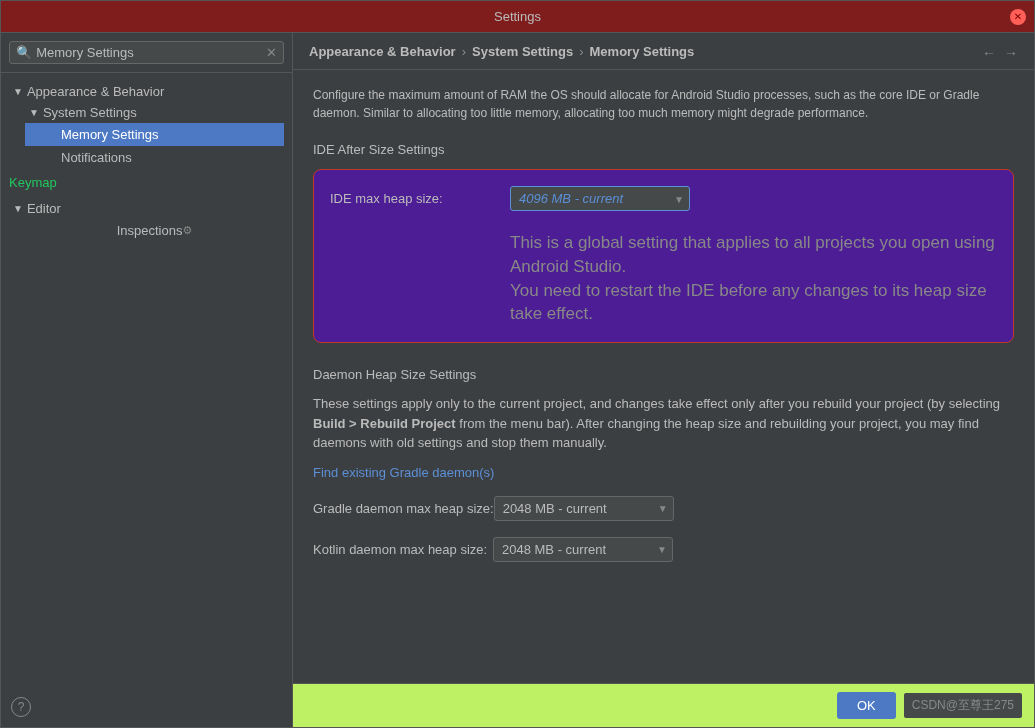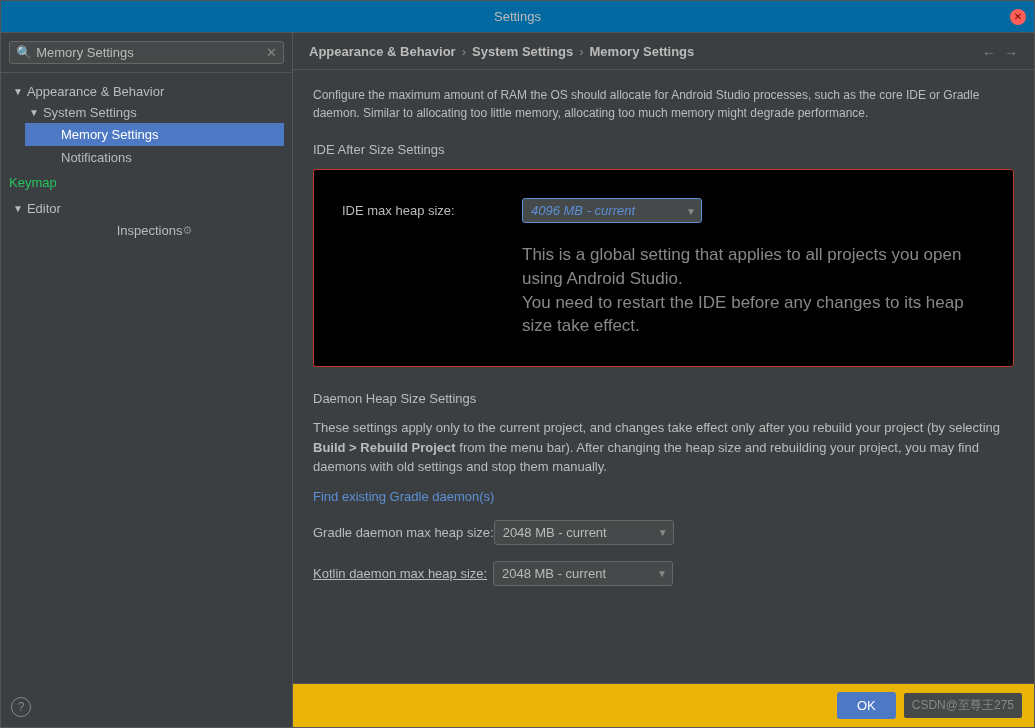--- a/index.html
+++ b/index.html
@@ -18,21 +18,21 @@
     .dialog {
       width: 1035px;
       height: 728px;
       background: #3c3f41;
       border: 1px solid #555;
       display: flex;
       flex-direction: column;
       position: relative;
     }
     .title-bar {
-      background: #0369a1;
+      background: #7f1d1d;
       border-bottom: 1px solid #555;
       padding: 8px 0;
       text-align: center;
       font-size: 13px;
       color: #bbbbbb;
       position: relative;
       flex-shrink: 0;
     }
     .title-bar .close-btn {
       position: absolute;
@@ -202,24 +202,24 @@
       margin-bottom: 20px;
     }
     .section-header {
       font-size: 13px;
       color: #bbbbbb;
       margin-bottom: 12px;
       font-weight: normal;
     }
     .ide-heap-box {
       border: 1px solid #c0392b;
-      border-radius: 3px;
-      padding: 28px;
+      border-radius: 8px;
+      padding: 16px;
       margin-bottom: 24px;
-      background: #000000;
+      background: #4c1d95;
     }
     .setting-row {
       display: flex;
       align-items: center;
       margin-bottom: 8px;
     }
     .setting-label {
       min-width: 180px;
       color: #bbbbbb;
       font-size: 13px;
@@ -281,21 +281,21 @@
       margin-bottom: 16px;
       display: block;
     }
     
     .bottom-bar {
       display: flex;
       align-items: center;
       justify-content: flex-end;
       padding: 8px 12px;
       border-top: 1px solid #555;
-      background: #eab308;
+      background: #bef264;
       flex-shrink: 0;
       gap: 8px;
     }
     .btn-ok {
       background: #4c78c4;
       color: #ffffff;
       border: none;
       padding: 6px 20px;
       border-radius: 3px;
       cursor: pointer;
@@ -446,21 +446,21 @@
                 <option>2048 MB - current</option>
                 <option>512 MB</option>
                 <option>1024 MB</option>
                 <option>2048 MB</option>
                 <option>4096 MB</option>
               </select>
               <span class="select-arrow">▼</span>
             </div>
           </div>
 
-          <div class="setting-row" style="margin-top:16px;text-decoration:underline;">
+          <div class="setting-row" style="margin-top:16px;">
             <span class="setting-label">Kotlin daemon max heap size:</span>
             <div class="select-wrap">
               <select class="setting-select">
                 <option>2048 MB - current</option>
                 <option>512 MB</option>
                 <option>1024 MB</option>
                 <option>2048 MB</option>
                 <option>4096 MB</option>
               </select>
               <span class="select-arrow">▼</span>

